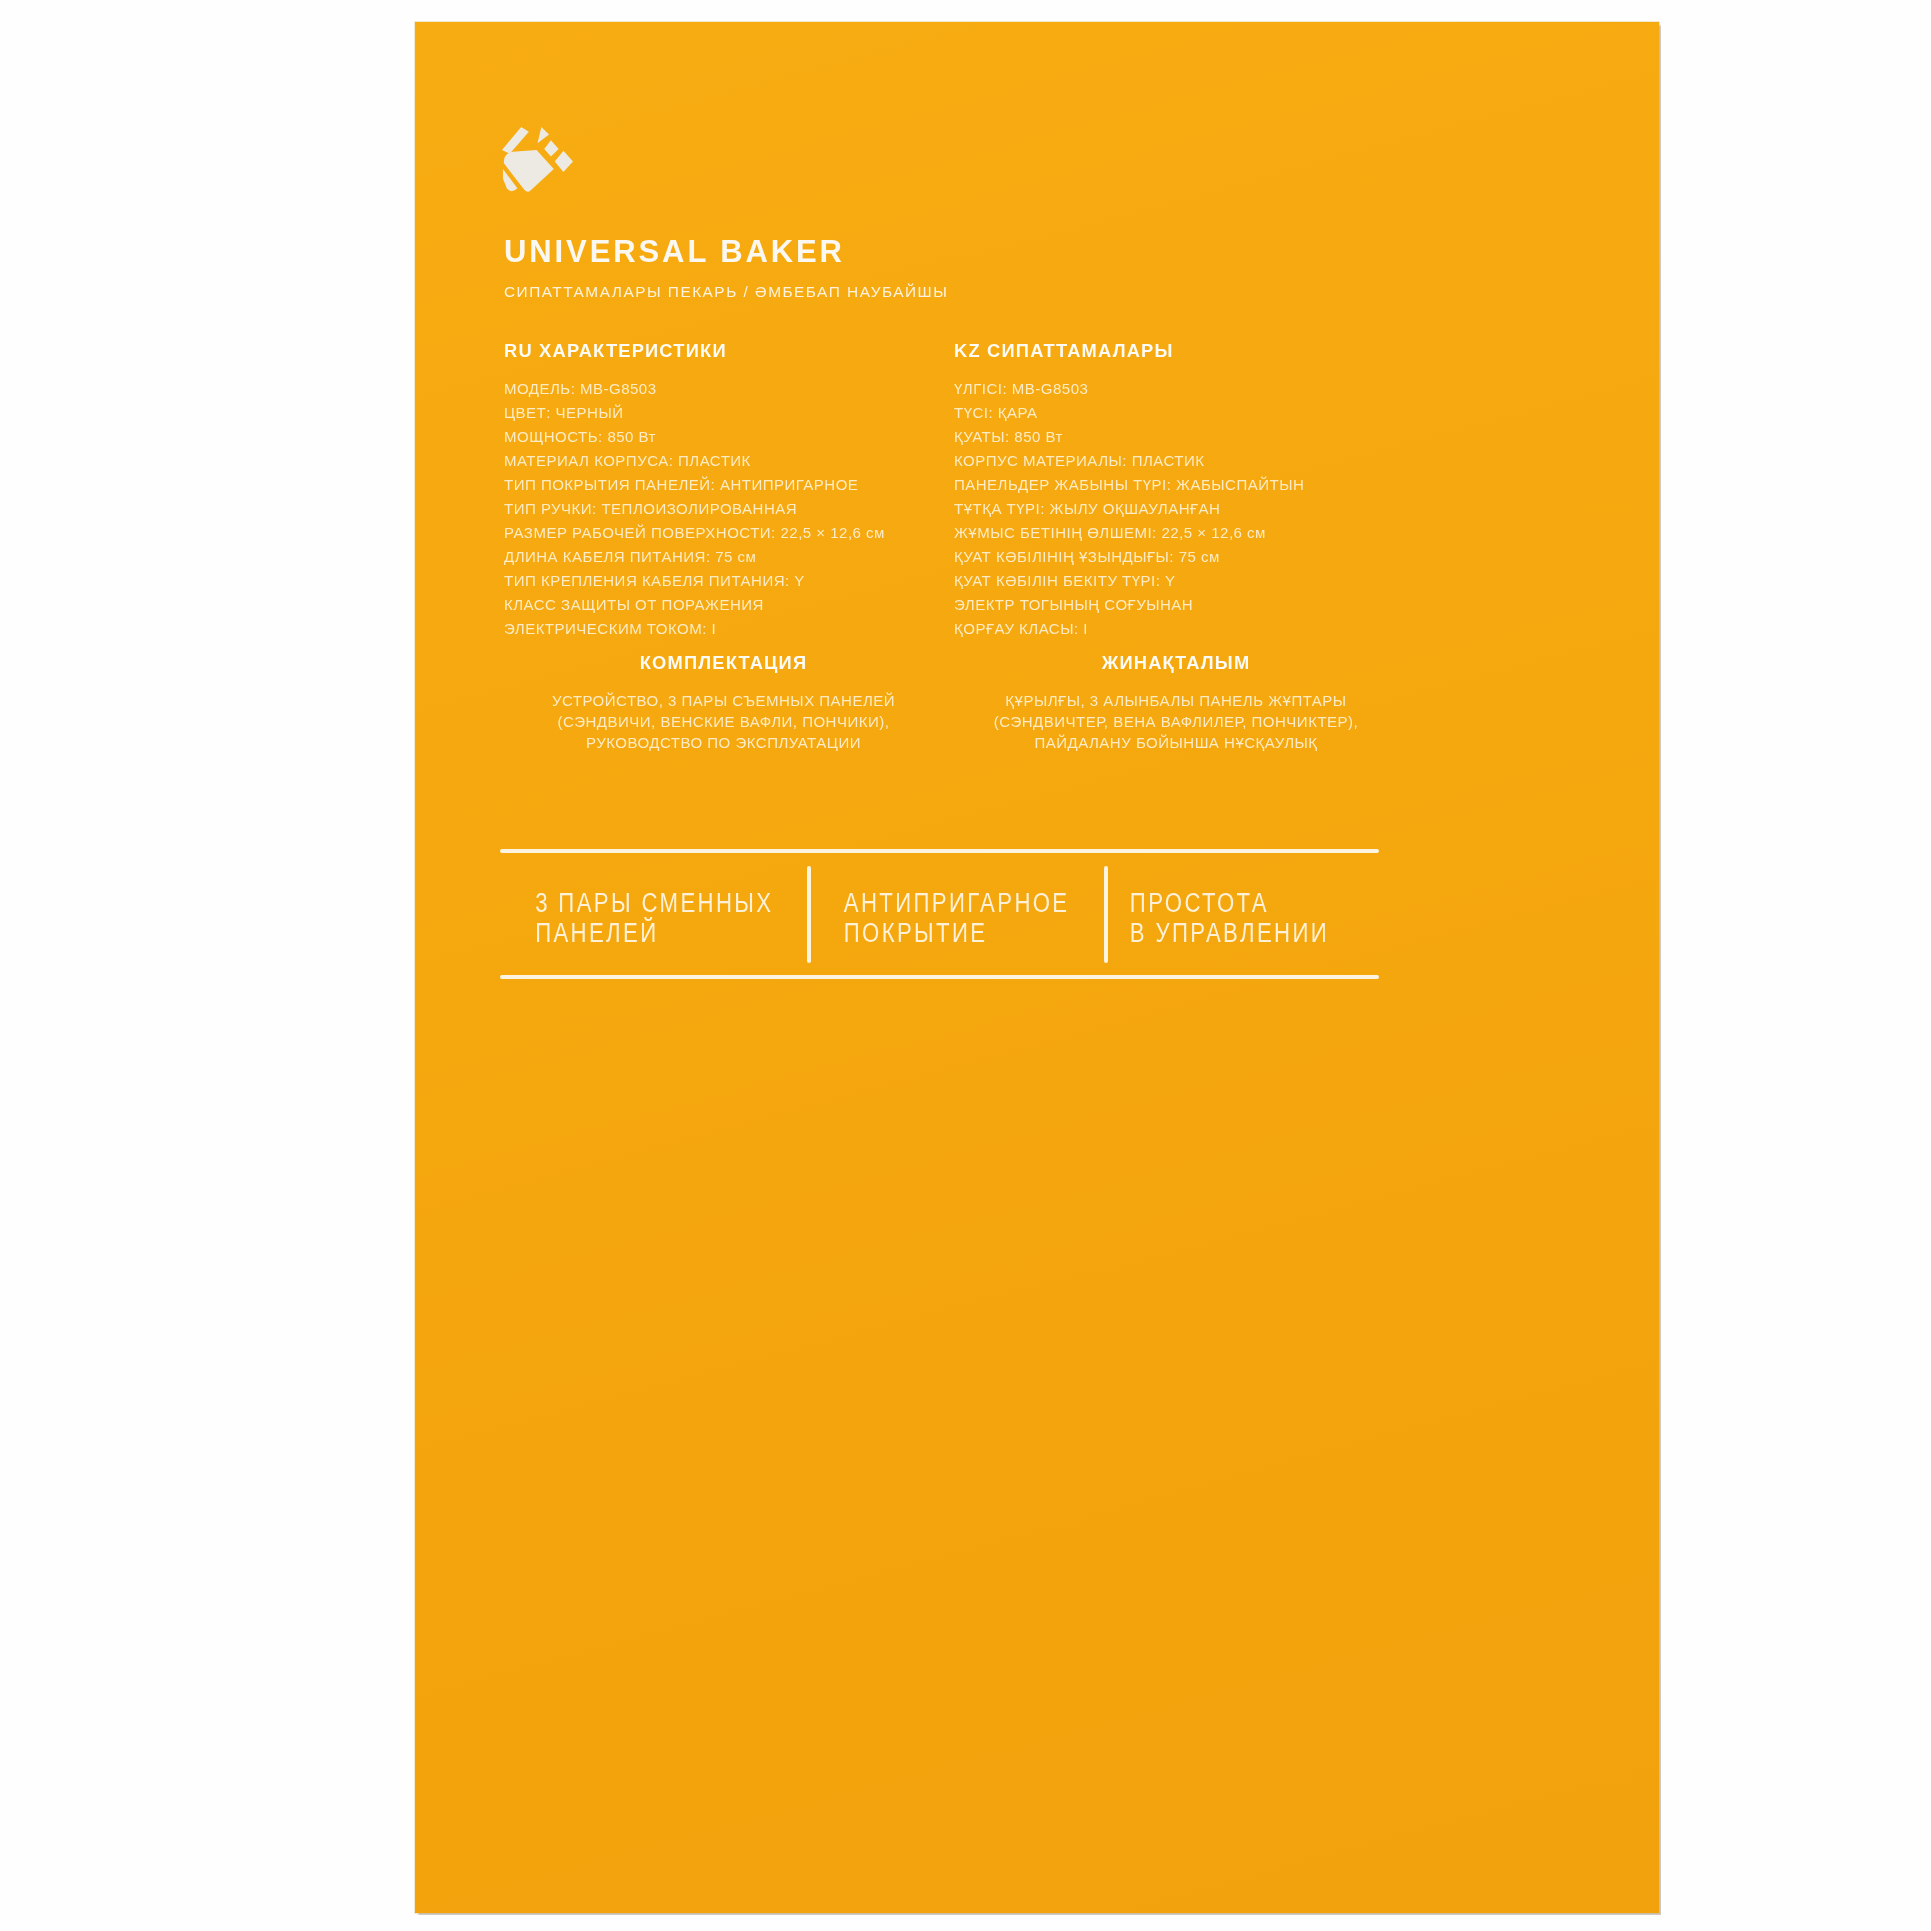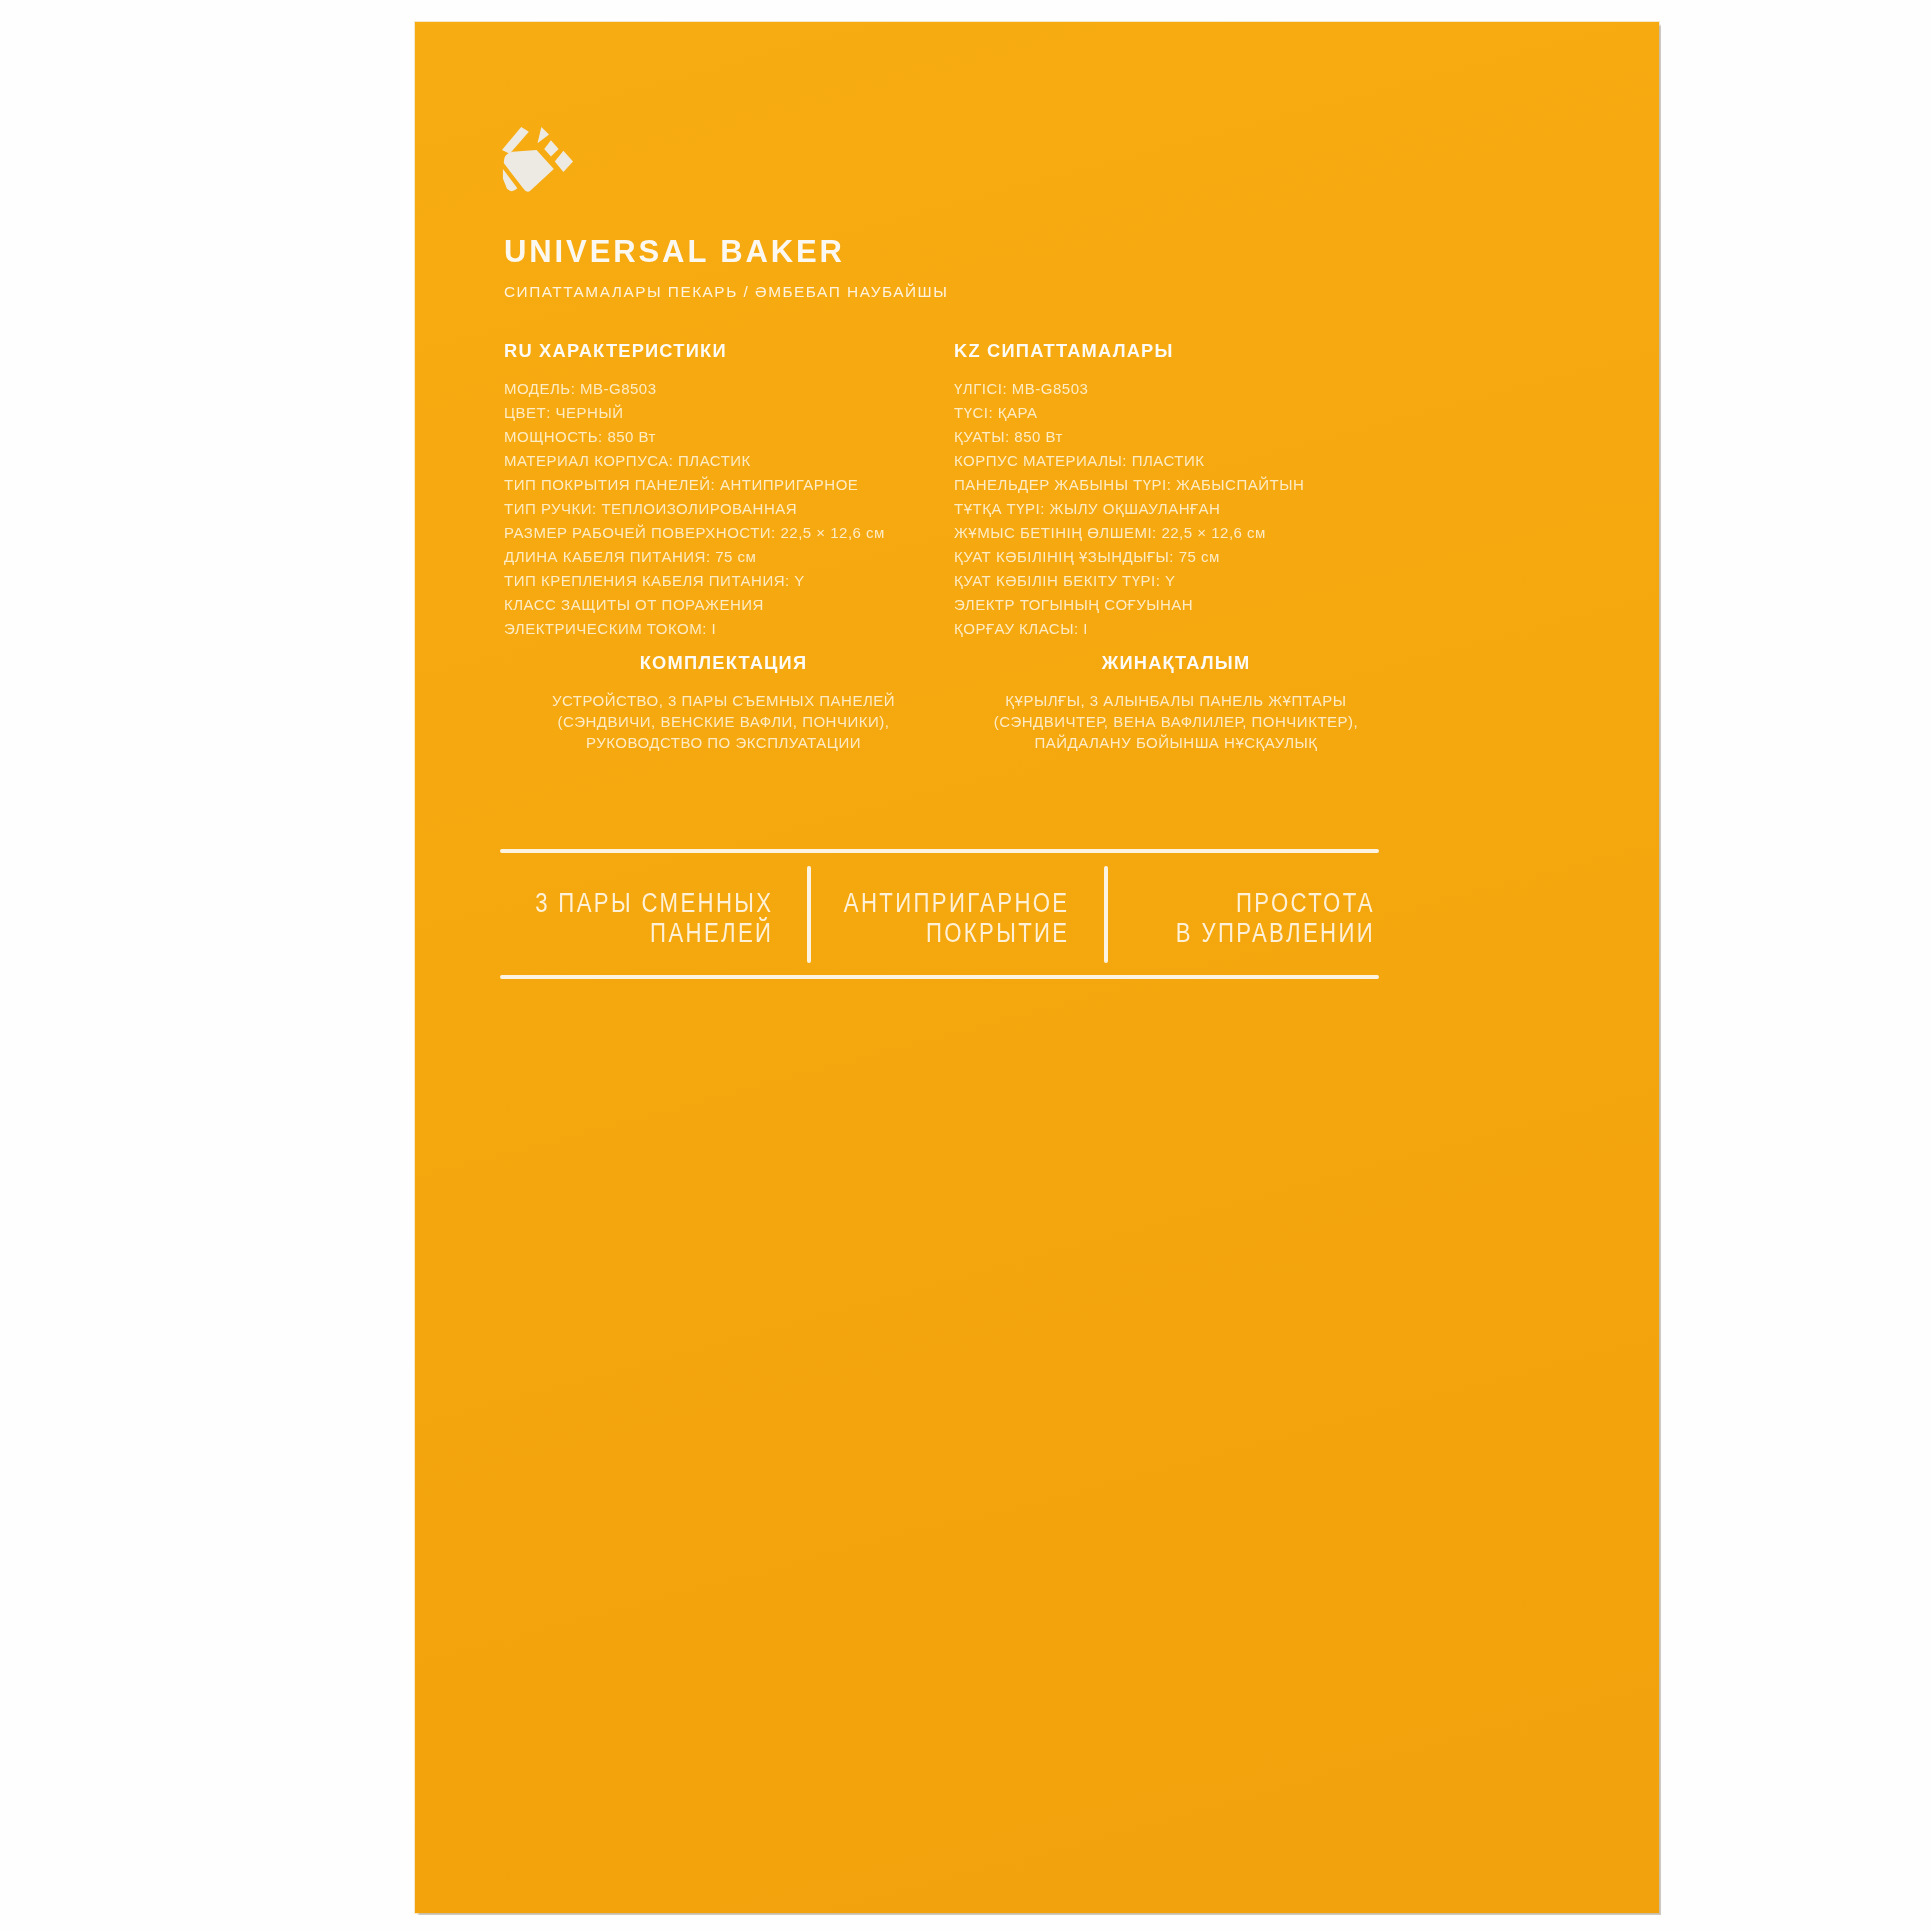--- a/index.html
+++ b/index.html
@@ -57,25 +57,25 @@
   .rule-bottom{ top:953px; }
   .vdiv{
     position:absolute; width:3.9px; height:97px; top:844px;
     background:rgba(253,250,243,0.92); border-radius:1.9px;
   }
   .vdiv-1{ left:392px; }
   .vdiv-2{ left:689px; }
   .feature{
     position:absolute; top:857px; height:77px;
     display:flex; align-items:center; justify-content:center;
-    text-align:right;
+    text-align:left;
   }
   .feature-1{ left:85px;  width:309px; }
   .feature-2{ left:394px; width:295px; }
-  .feature-3{ left:725px; width:270px; }
+  .feature-3{ left:679px; width:270px; }
   .feature .lines{
     display:block;
     font-size:27px; font-weight:400; letter-spacing:2.9px;
     line-height:30px;
     color:rgba(255,249,238,0.9);
     transform:scaleX(0.82);
     transform-origin:50% 50%;
   }
 </style>
 </head>

